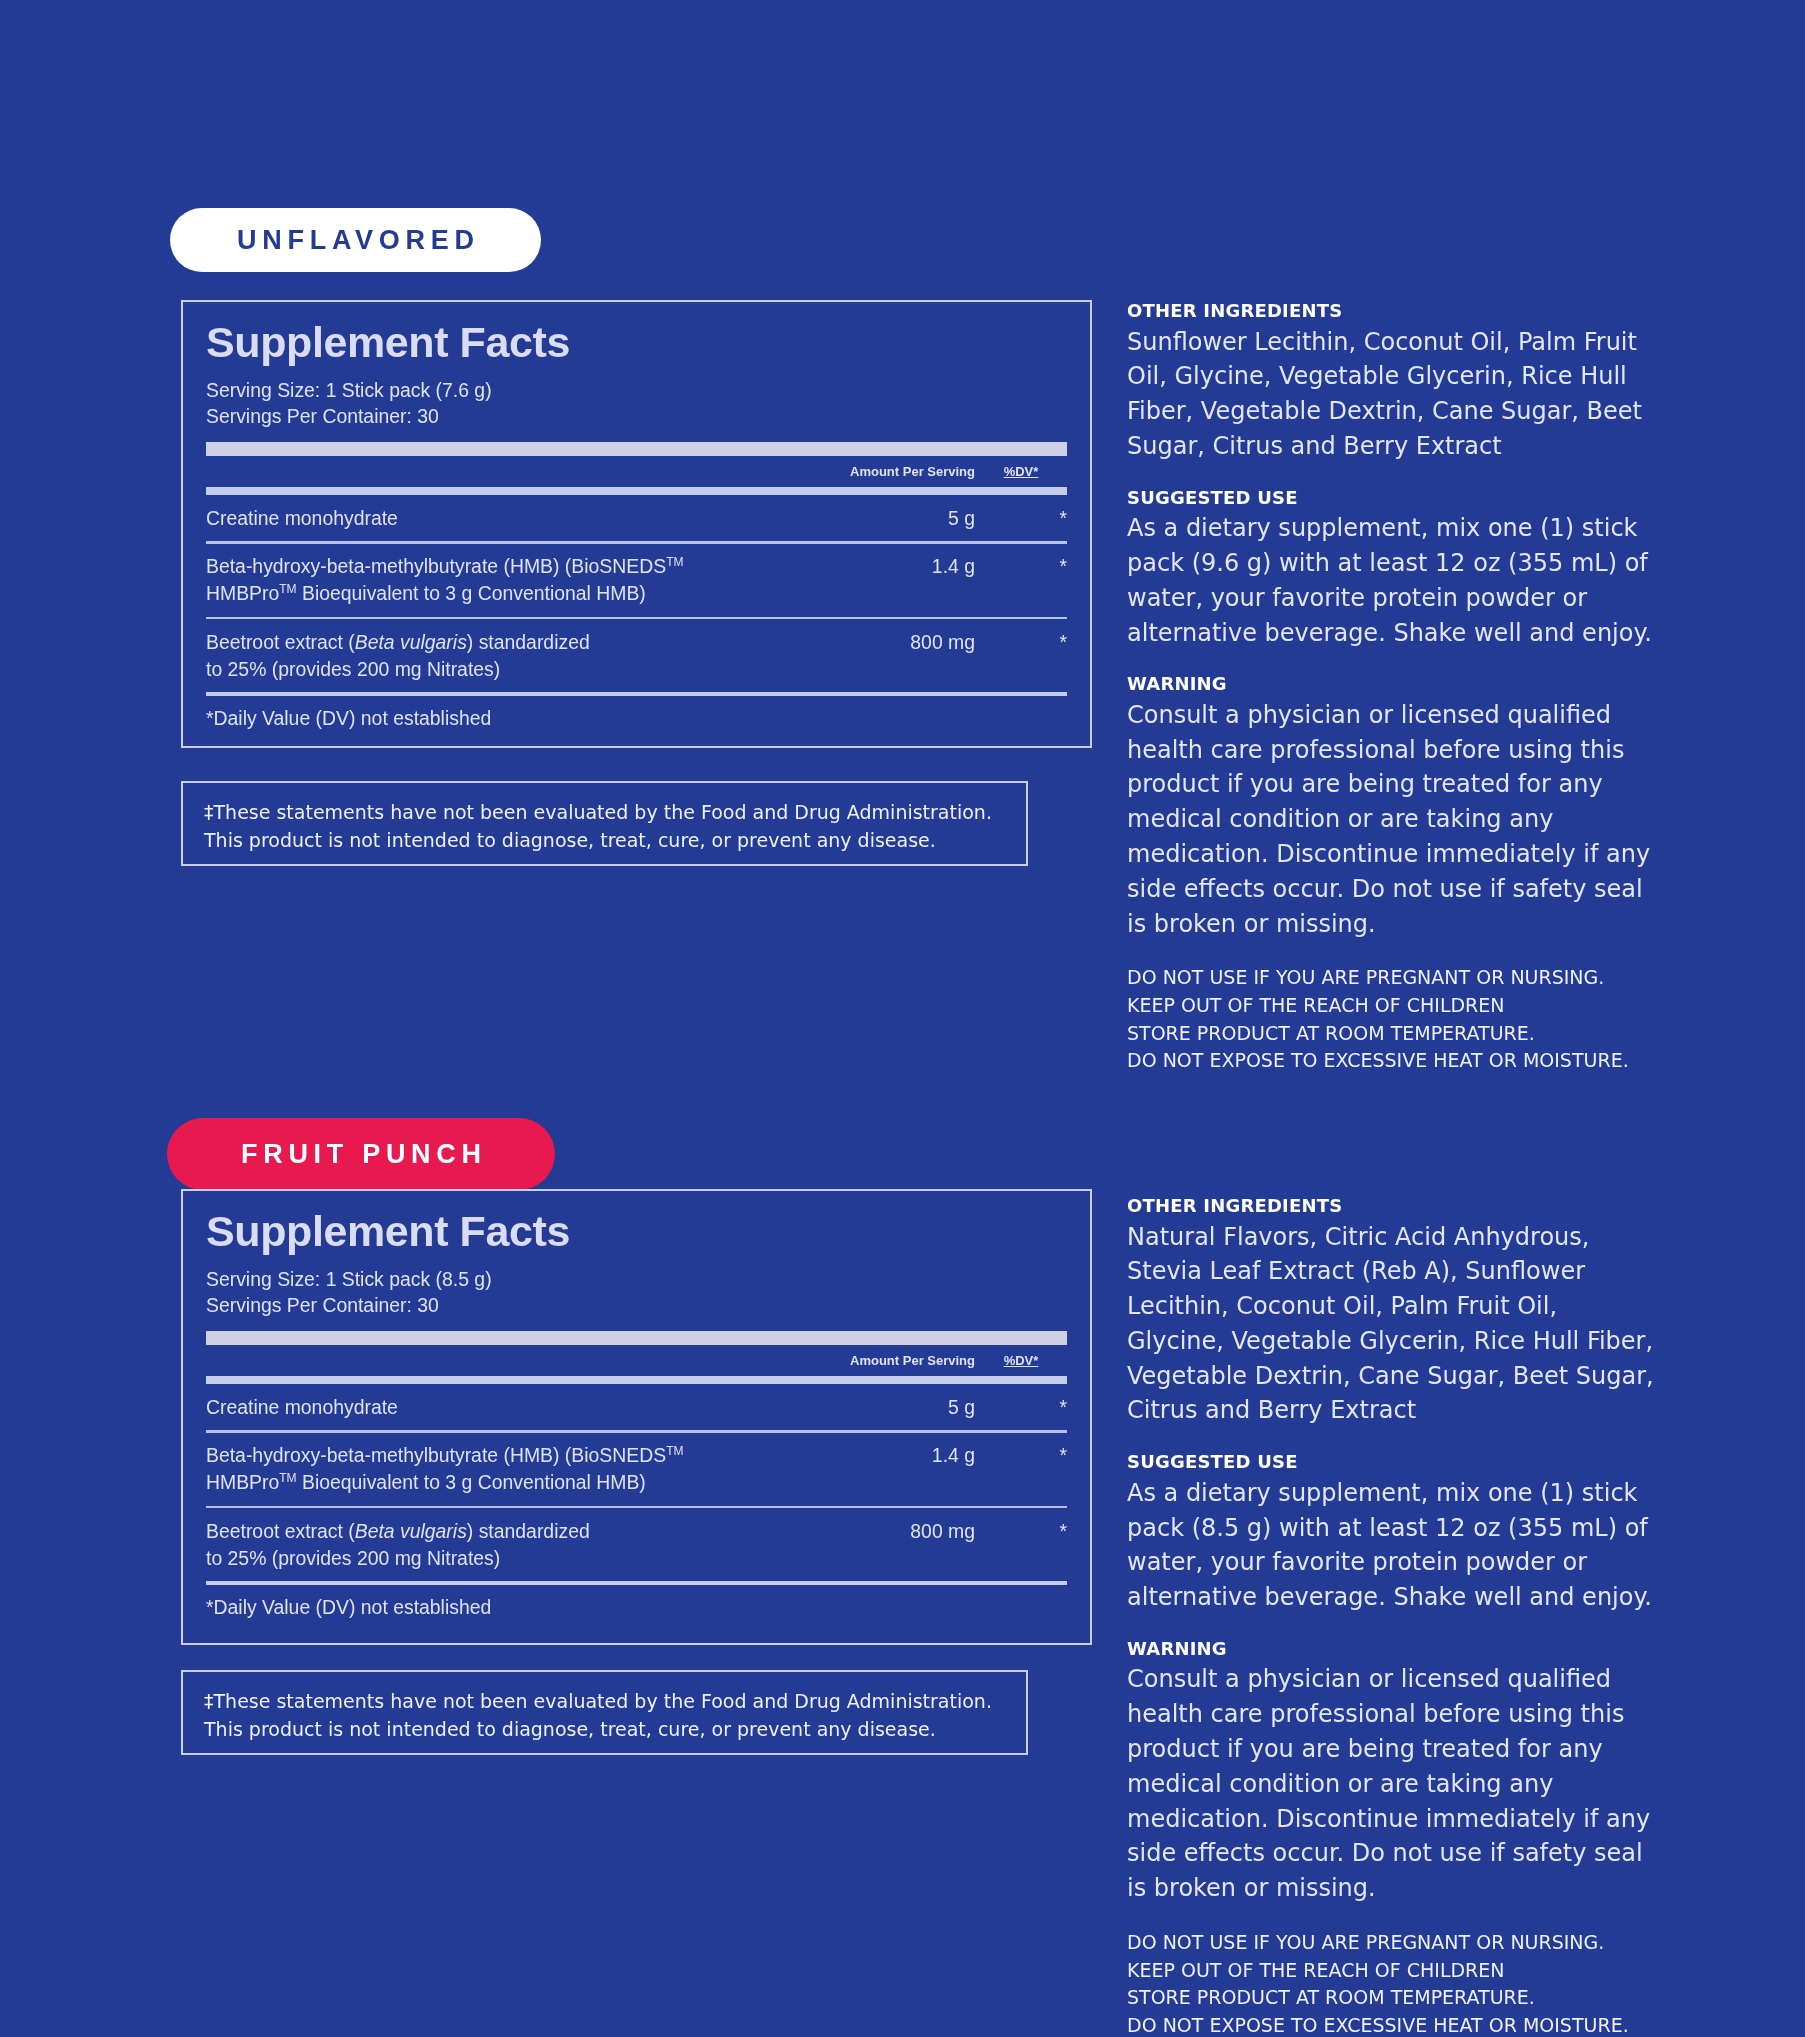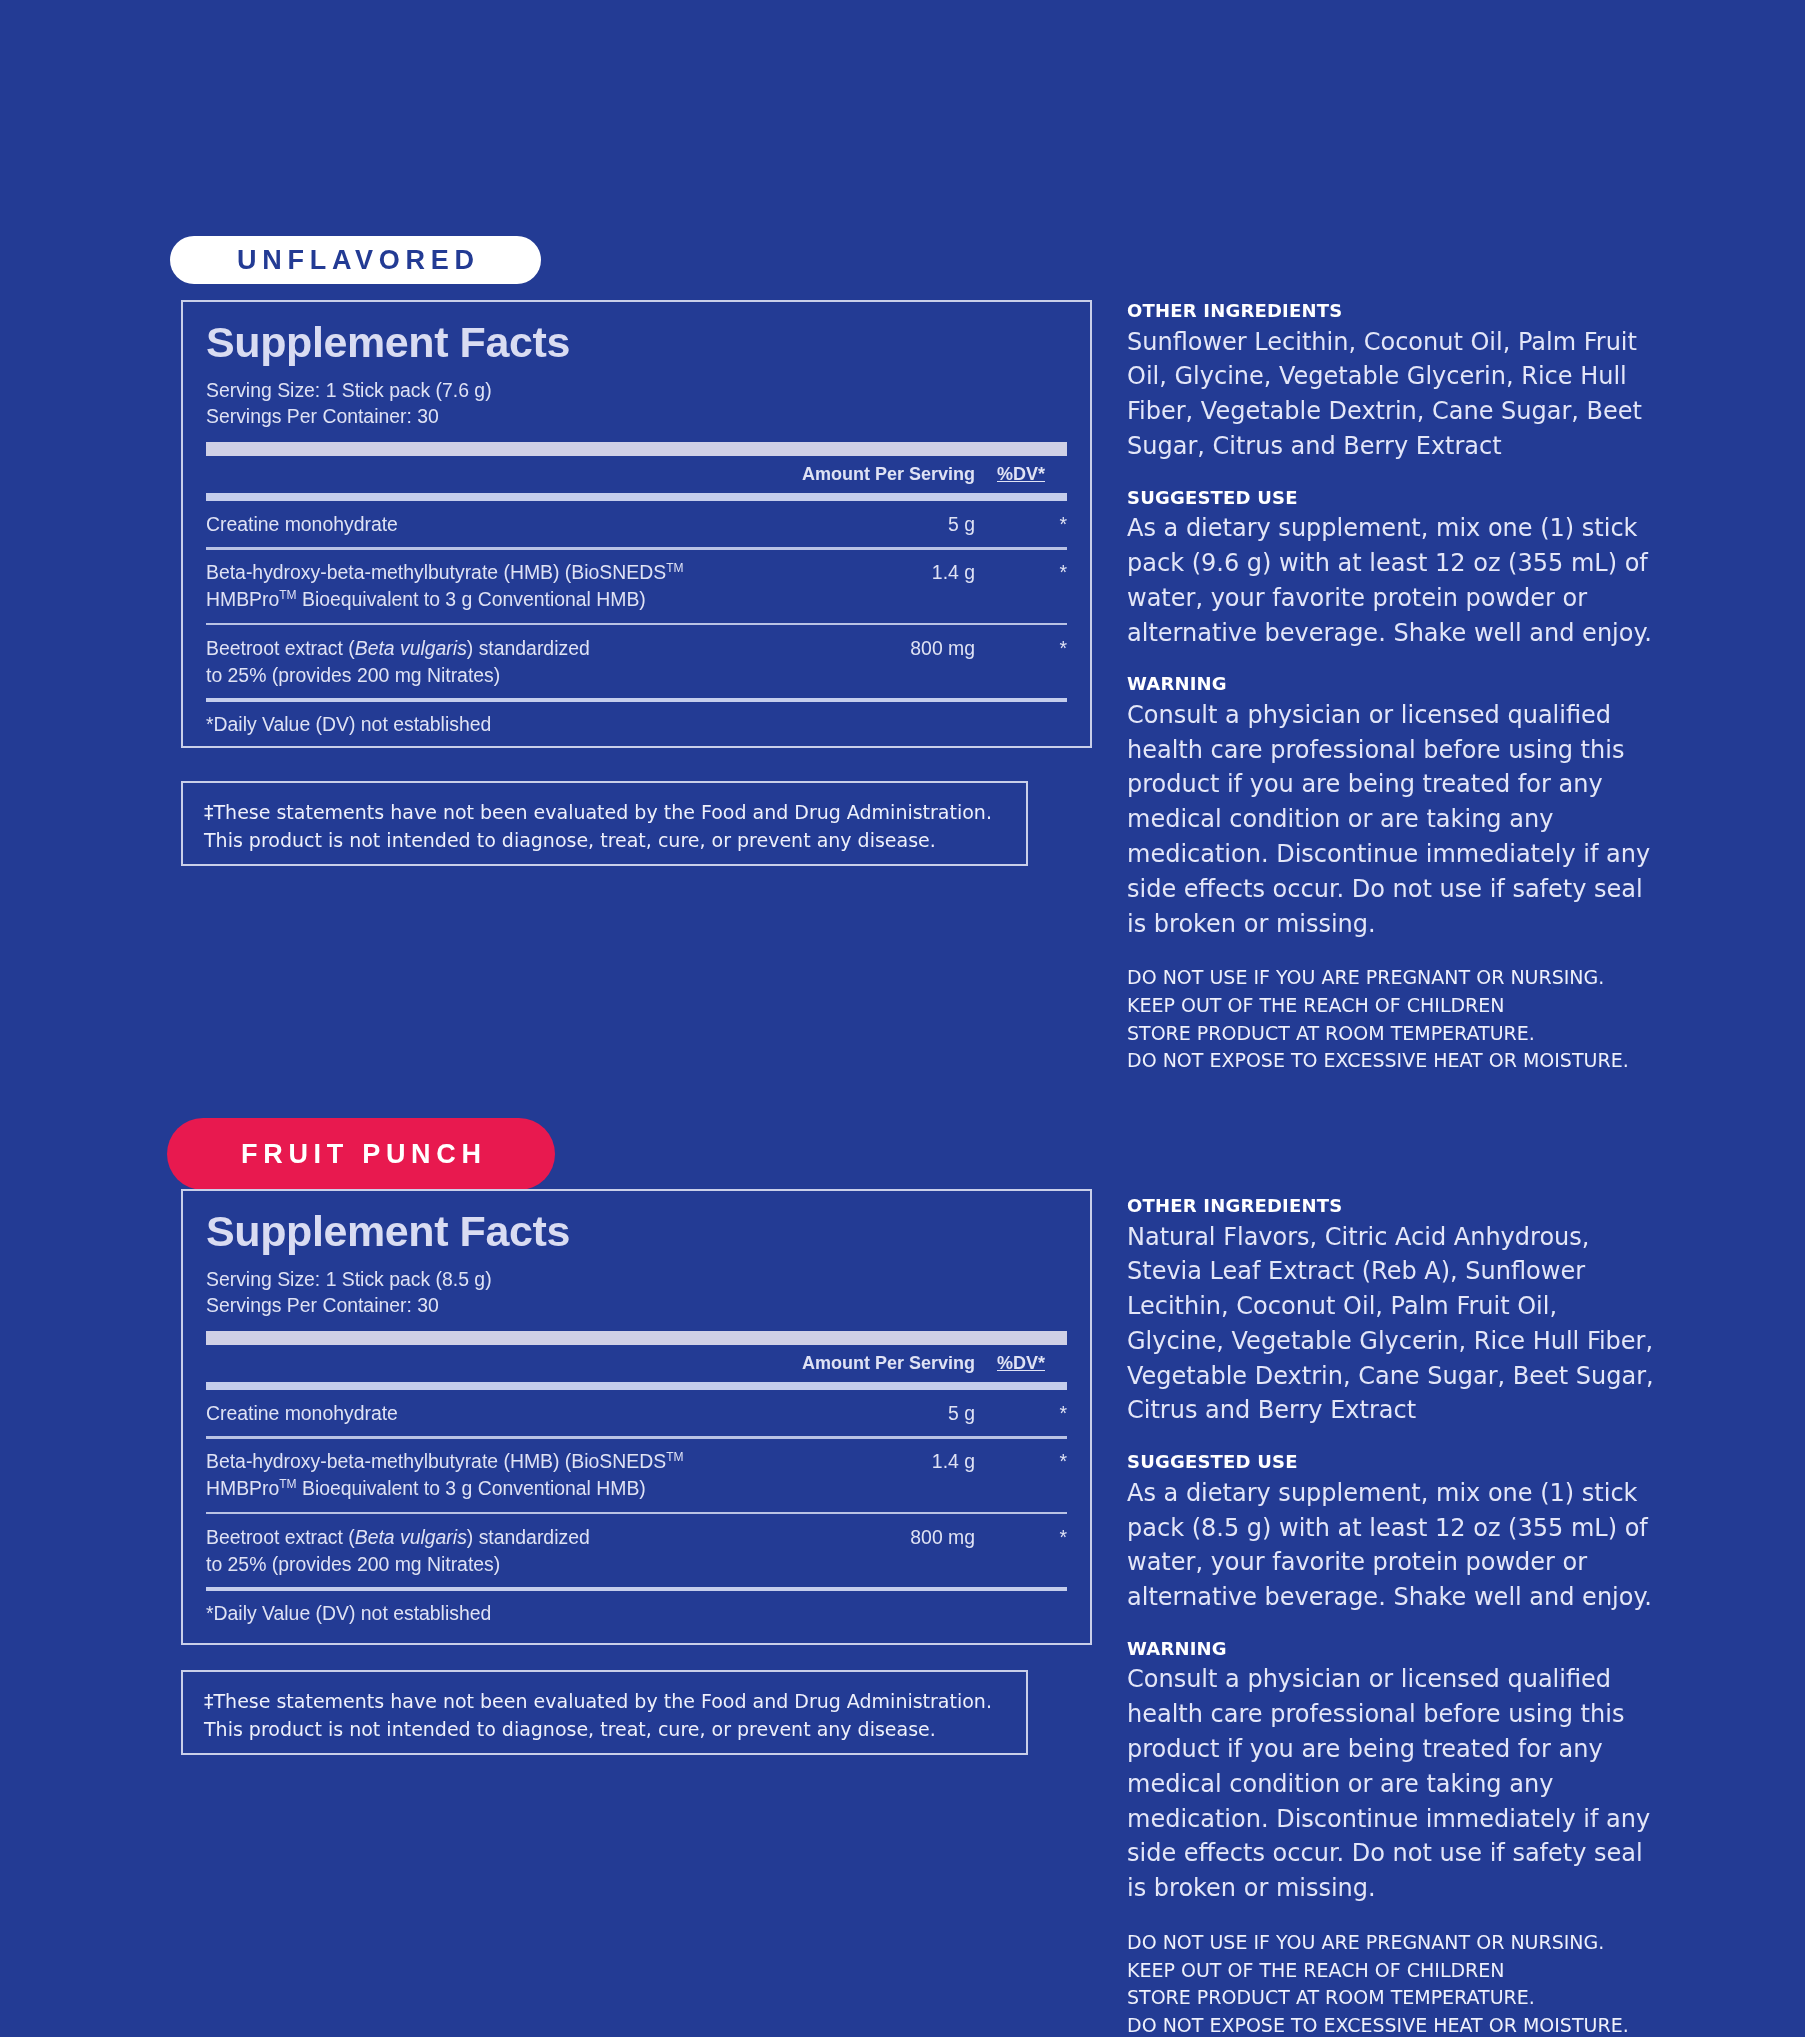--- a/index.html
+++ b/index.html
@@ -29,23 +29,23 @@
     justify-content: center;
     border-radius: 881px;
     box-sizing: border-box;
     font-weight: 700;
     letter-spacing: 5.7px;
     font-size: 27px;
     text-indent: 5.7px;
   }
   .pill-unflavored {
     left: 170px;
-    top: 236px;
+    top: 208px;
     width: 371px;
-    height: 48px;
+    height: 64px;
     background: #ffffff;
     color: #233b94;
   }
   .pill-fruitpunch {
     left: 167px;
     top: 1118px;
     width: 388px;
     height: 72px;
     background: #e8194f;
     color: #ffffff;
@@ -96,21 +96,21 @@
   .rule-sep {
     height: 2.6px;
     background: #b9c2e4;
   }
 
   .hdr-row {
     display: flex;
     justify-content: flex-end;
     align-items: baseline;
     color: #dfe2f4;
-    font-size: 18px;
+    font-size: 13px;
     font-weight: 700;
     padding: 8px 0 8px 0;
   }
   .hdr-aps { }
   .hdr-dv { width: 92px; text-align: center; text-decoration: underline; }
 
   .ing-row {
     display: flex;
     align-items: flex-start;
     color: #dfe2f4;

